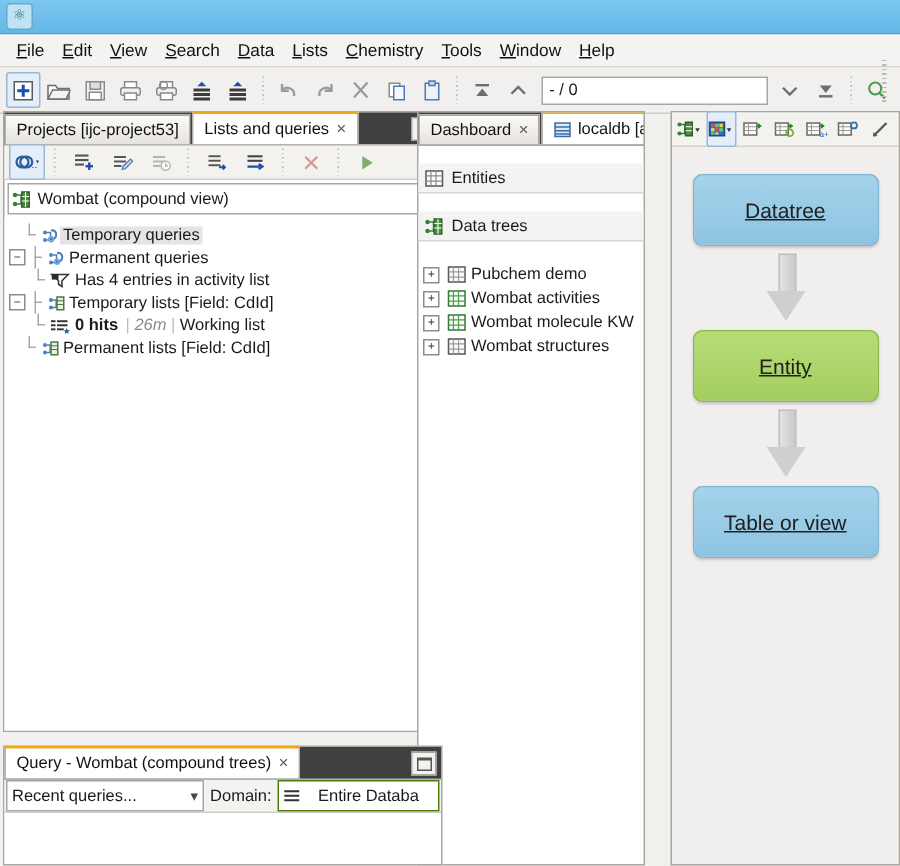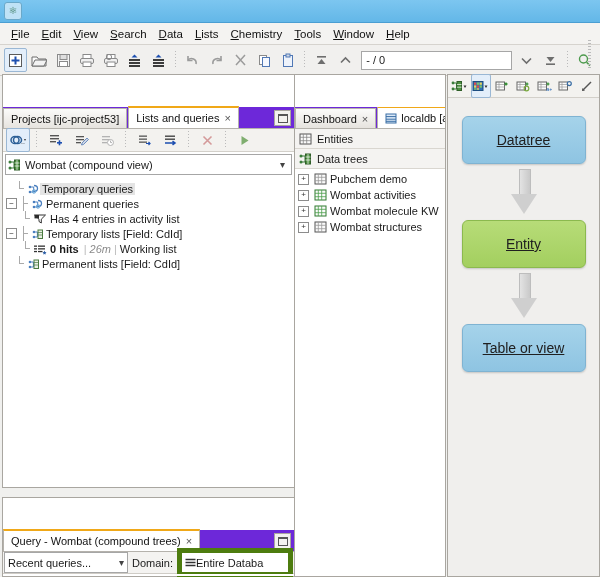--- a/index.html
+++ b/index.html
@@ -51,24 +51,23 @@
   .tb-sep{width:1px;height:18px;margin:0 4px;
     background:repeating-linear-gradient(to bottom,#bbb 0 1px,transparent 1px 3px);}
   .nav-field{
     height:17px;width:148px;border:1px solid #a6a6a6;background:#fff;
     font-size:11px;padding:0 4px;display:flex;align-items:center;
     margin:0 3px;
   }
 
   
   .tabstrip{
-    height:21px;background:#6d28d9;
+    height:21px;background:#404040;
     display:flex;align-items:flex-end;
     border-bottom:1px solid #b5b2ac;
-    margin-top:32px;
   }
   .tab{
     height:19px;display:flex;align-items:center;gap:4px;
     padding:0 7px;margin-right:1px;
     background:linear-gradient(#fbfbfa,#e6e3de);
     border:1px solid #b5b2ac;border-bottom:none;
     font-size:11px;color:#111;white-space:nowrap;
   }
   .tab.active{
     background:#fff;border-top:2px solid #f0a818;
@@ -87,23 +86,23 @@
     display:flex;align-items:center;padding:0 3px;gap:2px;
   }
 
   
   .left-panel{
     position:absolute;left:2px;top:74px;width:291px;height:412px;
     background:#fff;border:1px solid #a9a6a0;
     display:flex;flex-direction:column;
   }
   .mid-panel{
-    position:absolute;left:294px;top:74px;width:150px;height:501px;
+    position:absolute;left:278px;top:74px;width:150px;height:501px;
     background:#fff;border:1px solid #a9a6a0;
-    display:flex;flex-direction:column;
+    display:flex;flex-direction:column;gap:12px;
   }
   .right-panel{
     position:absolute;left:447px;top:74px;width:151px;height:501px;
     background:#f0efed;border:1px solid #a9a6a0;
     display:flex;flex-direction:column;
   }
   .bottom-panel{
     position:absolute;left:2px;top:497px;width:291px;height:78px;
     background:#fff;border:1px solid #a9a6a0;
     display:flex;flex-direction:column;
@@ -162,22 +161,22 @@
 
   
   .q-row{display:flex;align-items:center;height:21px;border-bottom:1px solid #cfccc6;background:#f4f3f1;}
   .q-combo{
     flex:1;height:19px;border:1px solid #a6a6a6;background:#fff;margin:1px;
     display:flex;align-items:center;padding:0 3px;font-size:11px;
   }
   .q-combo .chev{margin-left:auto;color:#444;font-size:10px;}
   .q-lbl{font-size:11px;padding:0 3px;white-space:nowrap;}
   .q-domain{
-    width:100px;height:19px;border:5px solid #4d7c0f;background:#fff;margin:1px;
-    display:flex;align-items:center;gap:0;padding:0 3px;font-size:11px;overflow:hidden;white-space:nowrap;
+    width:100px;height:19px;border:1px solid #4d7c0f;background:#fff;margin:1px;
+    display:flex;align-items:center;gap:12px;padding:0 3px;font-size:11px;overflow:hidden;white-space:nowrap;
   }
   .q-canvas{flex:1;background:#fff;}
 
   
   .ic{display:inline-flex;align-items:center;justify-content:center;flex:none;}
   .scroll-dots{
     position:absolute;left:588px;top:40px;width:3px;height:30px;
     background:repeating-linear-gradient(to bottom,#bbb 0 1px,transparent 1px 3px);
   }
 </style>

